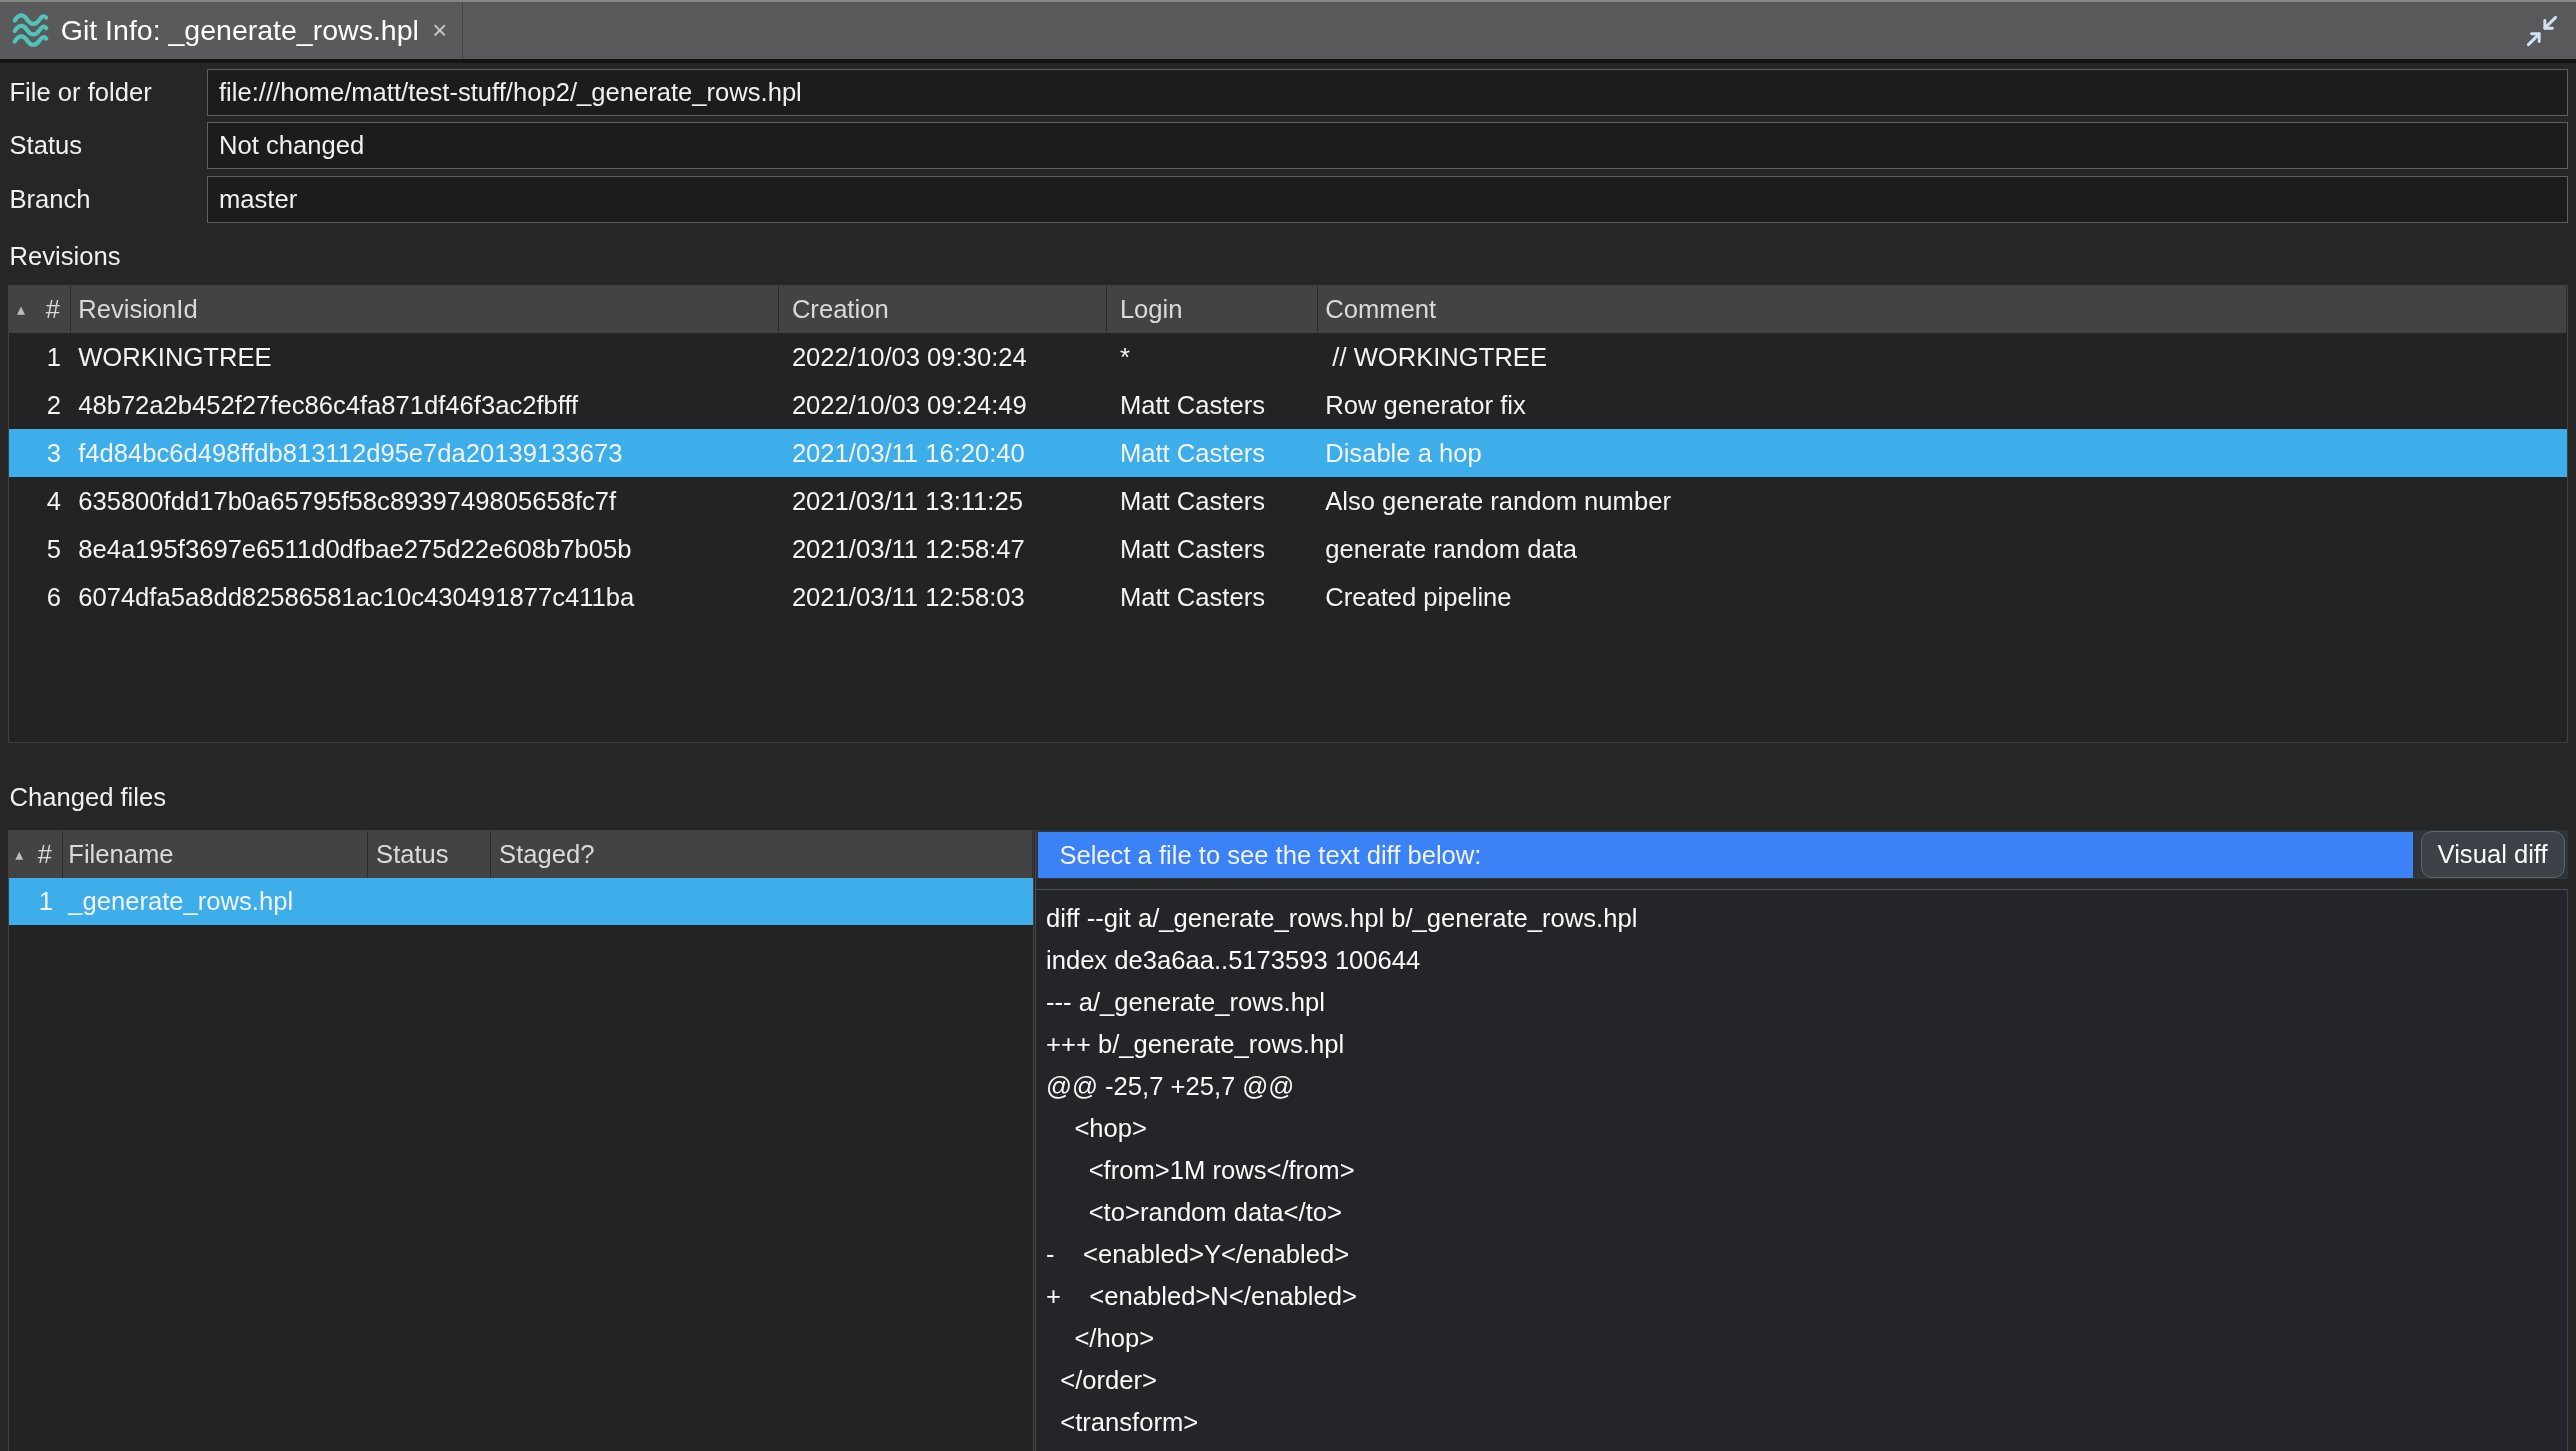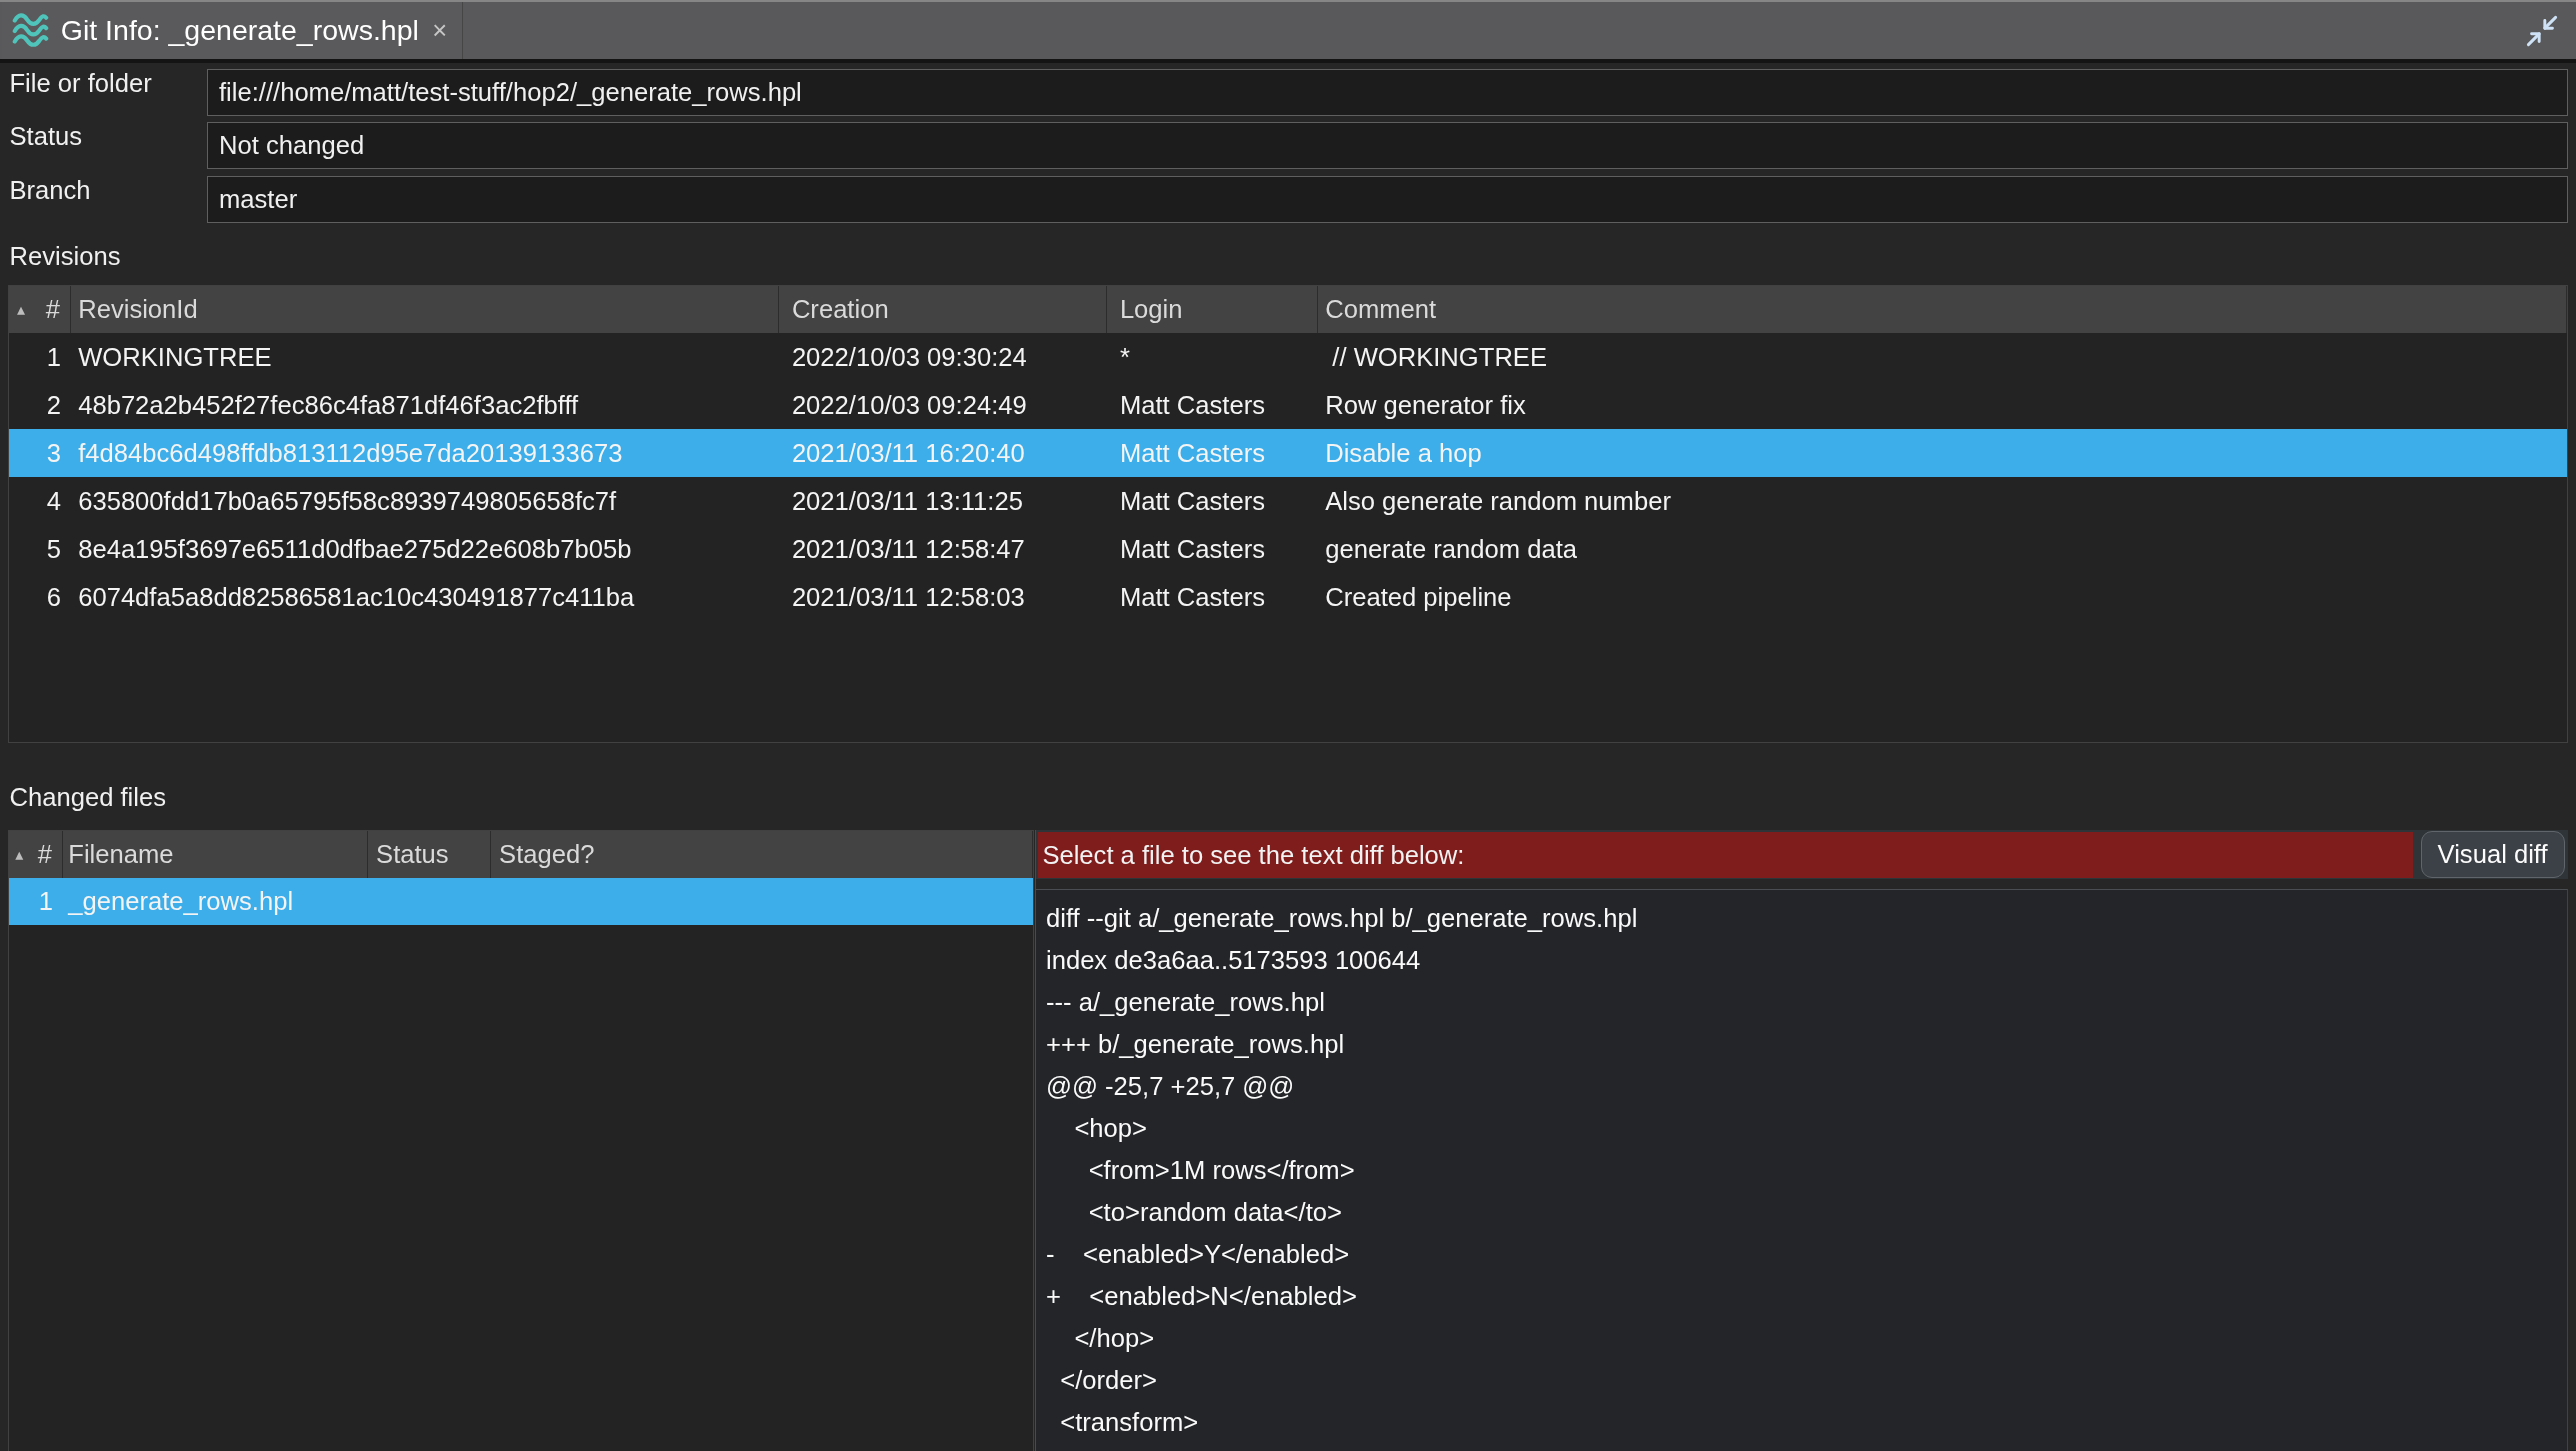--- a/index.html
+++ b/index.html
@@ -27,21 +27,21 @@
   }
   .tab-icon { width:38px; height:38px; margin-right:11.4px; color:var(--teal); }
   .tab-title { font-size:28.5px; color:#ffffff; white-space:nowrap; }
   .tab-close { font-size:25.6px; color:#c6c6c6; margin-left:13.3px; line-height:1; }
   .collapse-btn { margin-left:auto; align-self:center; margin-right:17px; width:34px; height:34px; }
   .collapse-btn svg { width:34px; height:34px; }
 
   
   .content { padding:5.7px 7.6px 0 7.6px; height:1392px; display:flex; flex-direction:column; }
 
-  .form-row { display:flex; height:47px; margin-bottom:6.6px; }
+  .form-row { display:flex; align-items:center; height:47px; margin-bottom:6.6px; }
   .form-row label { width:199px; font-size:25.6px; color:#f0f0f0; padding-left:1.9px; }
   .form-row input {
     flex:1; height:47px; background:#1c1c1c; border:0.9px solid #5f5f5f;
     color:#f0f0f0; font-size:25.6px; font-family:Liberation Sans, sans-serif; padding:0 11.4px;
   }
 
   .section-label { font-size:25.6px; color:#f0f0f0; height:30px; line-height:30px; margin-left:1.9px; }
   .revisions-label { margin-top:11.4px; }
   .changed-label  { margin-top:39px; }
 
@@ -67,21 +67,21 @@
   .files-table .t-row { height:47px; }
   .files-table .c0 { width:54px; justify-content:space-between; padding:0 9.5px 0 6.6px; }
   .files-table .t-row .c0 { justify-content:flex-end; padding-right:9.5px; }
   .files-table .c1 { width:305px; padding-left:5.7px; }
   .files-table .c2 { width:123px; padding-left:8.5px; }
   .files-table .c3 { flex:1; padding-left:8.5px; }
 
   
   .right-panel { flex:1; margin-left:1.9px; border-left:0.9px solid #474b4f; display:flex; flex-direction:column; }
   .strip { display:flex; align-items:center; height:49px; background:#2f3439; padding:0 3.8px 0 1.9px; }
-  .prompt-box { flex:1; height:46px; line-height:46px; background:#7f1d1d; color:#f2f2f2; font-size:25.6px; padding-left:4px; overflow:hidden; white-space:nowrap; }
+  .prompt-box { flex:1; height:46px; line-height:46px; background:#3b82f6; color:#f2f2f2; font-size:25.6px; padding-left:21px; overflow:hidden; white-space:nowrap; }
   .visual-diff {
     width:144px; height:47px; margin-left:7.6px; flex:none;
     background:#3c4147; border:0.9px solid #60656b; border-radius:11px;
     color:#fcfcfc; font-size:25.6px; font-family:inherit;
   }
   .diff-box { flex:1; margin-top:9.5px; border-top:0.9px solid #4a4e52; border-right:0.9px solid #3f4347;
     background:#232528; padding:7.6px 0 0 9.5px; overflow:hidden; }
   .diff-line { font-size:25.6px; line-height:42px; white-space:pre; color:#fafafa; }
 </style>
 </head>

